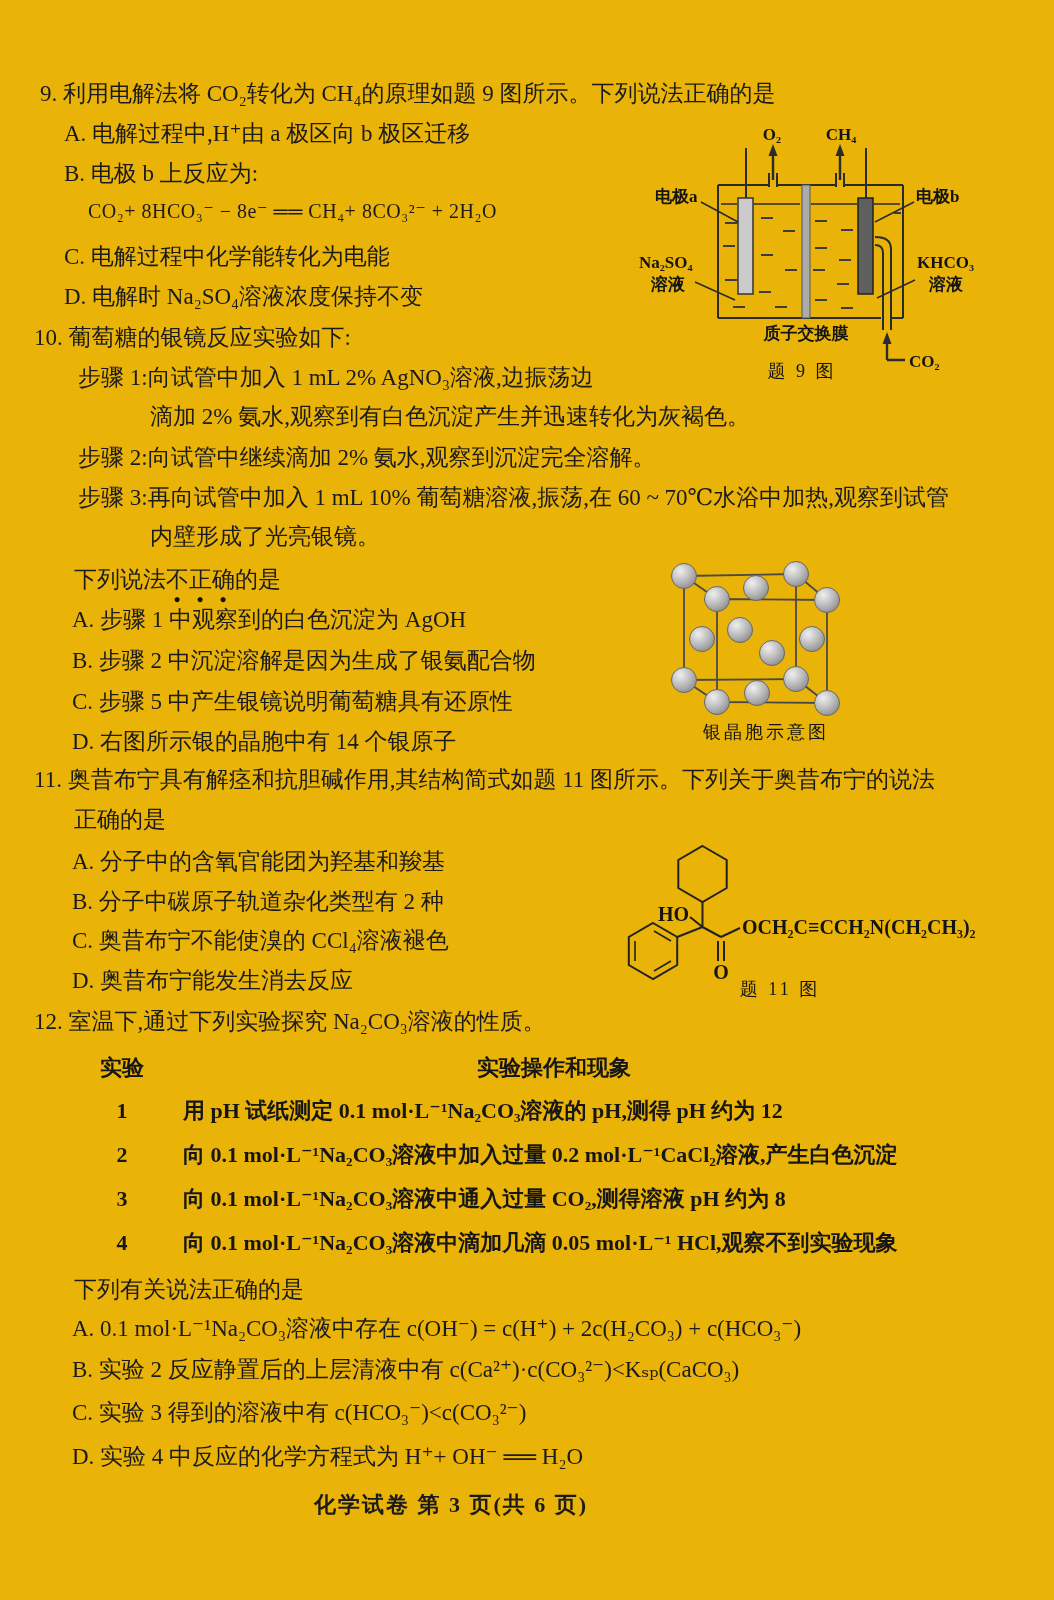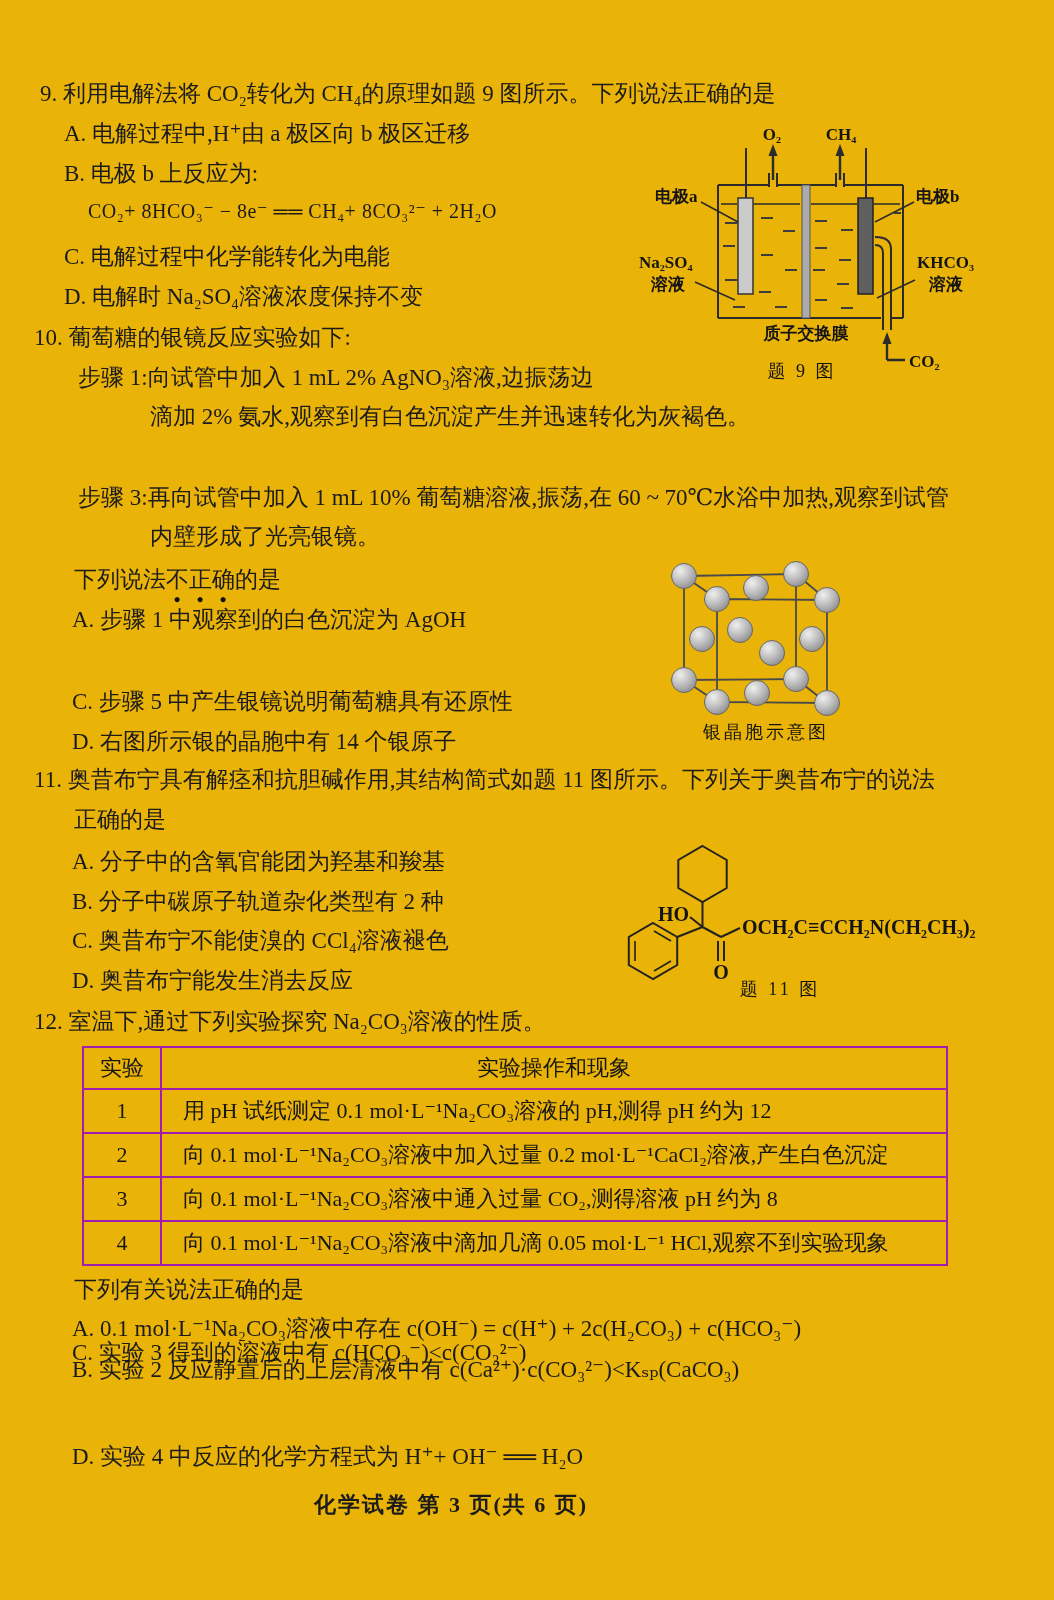--- a/index.html
+++ b/index.html
@@ -17,21 +17,21 @@
     padding-bottom:1px;
   }
   .fig{position:absolute;}
   .figtext{font-size:17px;font-weight:bold;font-family:"Liberation Serif","DejaVu Serif",serif;fill:#141414;}
   .figcap{font-size:18px;letter-spacing:3px;fill:#141414;font-family:"Liberation Serif","DejaVu Serif",serif;}
   .exp-table{
     position:absolute;left:82px;top:1046px;width:866px;
     border-collapse:collapse;font-size:22px;color:#161616;
     font-family:"Liberation Serif","DejaVu Serif",serif;
   }
-  .exp-table th,.exp-table td{border:2px solid #a21caf;font-weight:normal;}
+  .exp-table th,.exp-table td{border:2px solid #eab308;font-weight:bold;}
   .exp-table th{height:38px;text-align:center;}
   .exp-table td{height:40px;}
   .exp-table td.num{text-align:center;width:74px;}
   .exp-table td.op{padding-left:21px;text-align:left;}
   .footer{position:absolute;left:0;top:1490px;width:902px;text-align:center;
     font-size:22px;font-weight:bold;letter-spacing:2px;}
 </style>
 </head>
 <body>
 
@@ -85,26 +85,28 @@
       <text x="181" y="221" text-anchor="middle">质子交换膜</text>
       <text x="284" y="249">CO₂</text>
     </g>
     <text class="figcap" x="177" y="259" text-anchor="middle">题 9 图</text>
   </svg>
 
   <div class="ln" style="left:34px;top:324px"></div>
   <div class="ln" style="left:34px;top:324px">10. 葡萄糖的银镜反应实验如下:</div>
   <div class="ln" style="left:78px;top:364px">步骤 1:向试管中加入 1 mL 2%  AgNO₃溶液,边振荡边</div>
   <div class="ln" style="left:150px;top:403px">滴加 2% 氨水,观察到有白色沉淀产生并迅速转化为灰褐色。</div>
+  <div class="ln" style="left:78px;top:444px">步骤 2:向试管中继续滴加 2% 氨水,观察到沉淀完全溶解。</div>
   <div class="ln" style="left:78px;top:484px">步骤 3:再向试管中加入 1 mL 10% 葡萄糖溶液,振荡,在 60 ~ 70℃水浴中加热,观察到试管</div>
   <div class="ln" style="left:150px;top:523px">内壁形成了光亮银镜。</div>
   <div class="ln" style="left:74px;top:566px">
     <span>下列说法</span><span class="emph">不正确</span><span>的是</span>
   </div>
   <div class="ln" style="left:72px;top:606px">A. 步骤 1 中观察到的白色沉淀为 AgOH</div>
+  <div class="ln" style="left:72px;top:647px">B. 步骤 2 中沉淀溶解是因为生成了银氨配合物</div>
   <div class="ln" style="left:72px;top:688px">C. 步骤 5 中产生银镜说明葡萄糖具有还原性</div>
   <div class="ln" style="left:72px;top:728px">D. 右图所示银的晶胞中有 14 个银原子</div>
 
   <svg class="fig" style="left:655px;top:548px" width="230" height="200" viewBox="0 0 230 200">
     <defs>
       <radialGradient id="ag" cx="35%" cy="30%" r="75%">
         <stop offset="0%" stop-color="#efefef"></stop>
         <stop offset="55%" stop-color="#bdbdbd"></stop>
         <stop offset="100%" stop-color="#8f8f8f"></stop>
       </radialGradient>
@@ -185,17 +187,17 @@
       <tr>
         <td class="num">4</td>
         <td class="op">向 0.1 mol·L⁻¹Na₂CO₃溶液中滴加几滴 0.05 mol·L⁻¹ HCl,观察不到实验现象</td>
       </tr>
     </tbody>
   </table>
 
   <div class="ln" style="left:74px;top:1276px">下列有关说法正确的是</div>
   <div class="ln" style="left:72px;top:1315px">A. 0.1 mol·L⁻¹Na₂CO₃溶液中存在 c(OH⁻) = c(H⁺) + 2c(H₂CO₃) + c(HCO₃⁻)</div>
   <div class="ln" style="left:72px;top:1356px">B. 实验 2 反应静置后的上层清液中有 c(Ca²⁺)·c(CO₃²⁻)&lt;Kₛₚ(CaCO₃)</div>
-  <div class="ln" style="left:72px;top:1339px">C. 实验 3 得到的溶液中有 c(HCO₃⁻)&lt;c(CO₃²⁻)</div>
+  <div class="ln" style="left:72px;top:1399px">C. 实验 3 得到的溶液中有 c(HCO₃⁻)&lt;c(CO₃²⁻)</div>
   <div class="ln" style="left:72px;top:1443px">D. 实验 4 中反应的化学方程式为 H⁺+ OH⁻ ══ H₂O</div>
 
   <div class="footer">化学试卷 第 3 页(共 6 页)</div>
 </div>
 
 </body></html>

